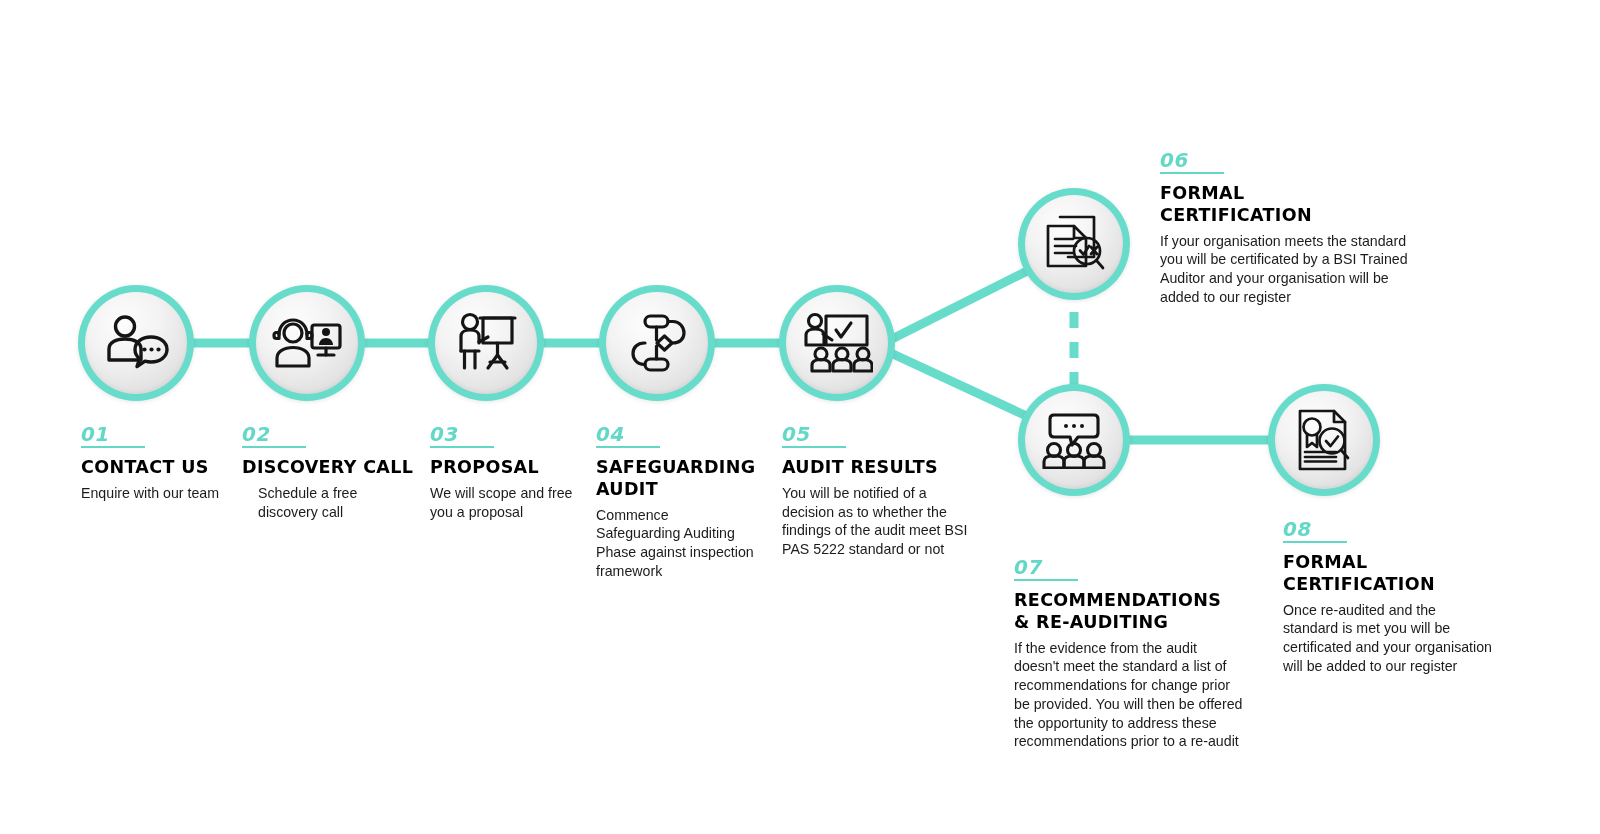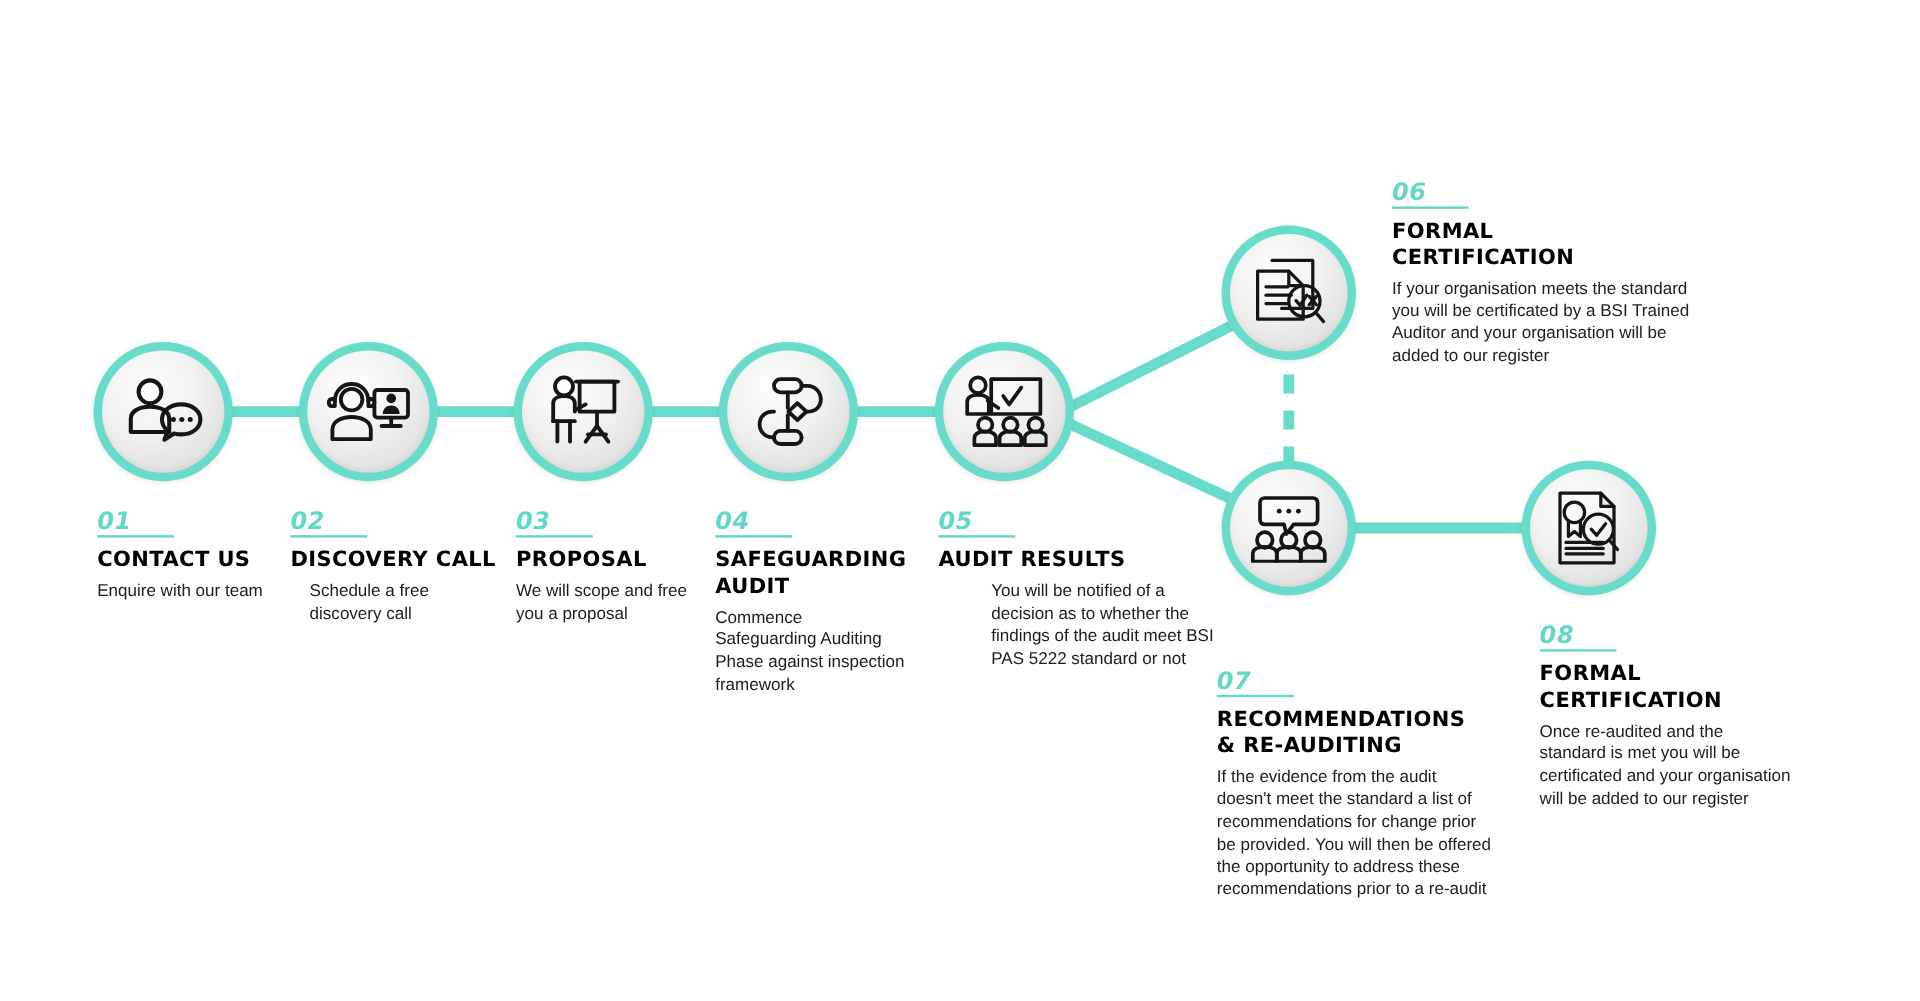--- a/index.html
+++ b/index.html
@@ -298,21 +298,21 @@
     <div class="step-num">04</div>
     <div class="num-rule" style="width:64px;"></div>
     <div class="step-title" style="width:160px;">SAFEGUARDING AUDIT</div>
     <div class="step-desc" style="width:160px;">Commence Safeguarding Auditing Phase against inspection framework</div>
   </div>
 
   <div class="step-text" style="left:782px; top:424px; width:205px;">
     <div class="step-num">05</div>
     <div class="num-rule" style="width:64px;"></div>
     <div class="step-title">AUDIT RESULTS</div>
-    <div class="step-desc" style="width:200px;margin-left:44px;">You will be notified of a decision as to whether the findings of the audit meet BSI PAS 5222 standard or not</div>
+    <div class="step-desc" style="width:200px;">You will be notified of a decision as to whether the findings of the audit meet BSI PAS 5222 standard or not</div>
   </div>
 
   <div class="step-text" style="left:1160px; top:150px; width:275px;">
     <div class="step-num">06</div>
     <div class="num-rule" style="width:64px;"></div>
     <div class="step-title" style="width:130px;">FORMAL CERTIFICATION</div>
     <div class="step-desc" style="width:272px;">If your organisation meets the standard you will be certificated by a BSI Trained Auditor and your organisation will be added to our register</div>
   </div>
 
   <div class="step-text" style="left:1014px; top:519px; width:235px;margin-top:38px;">

